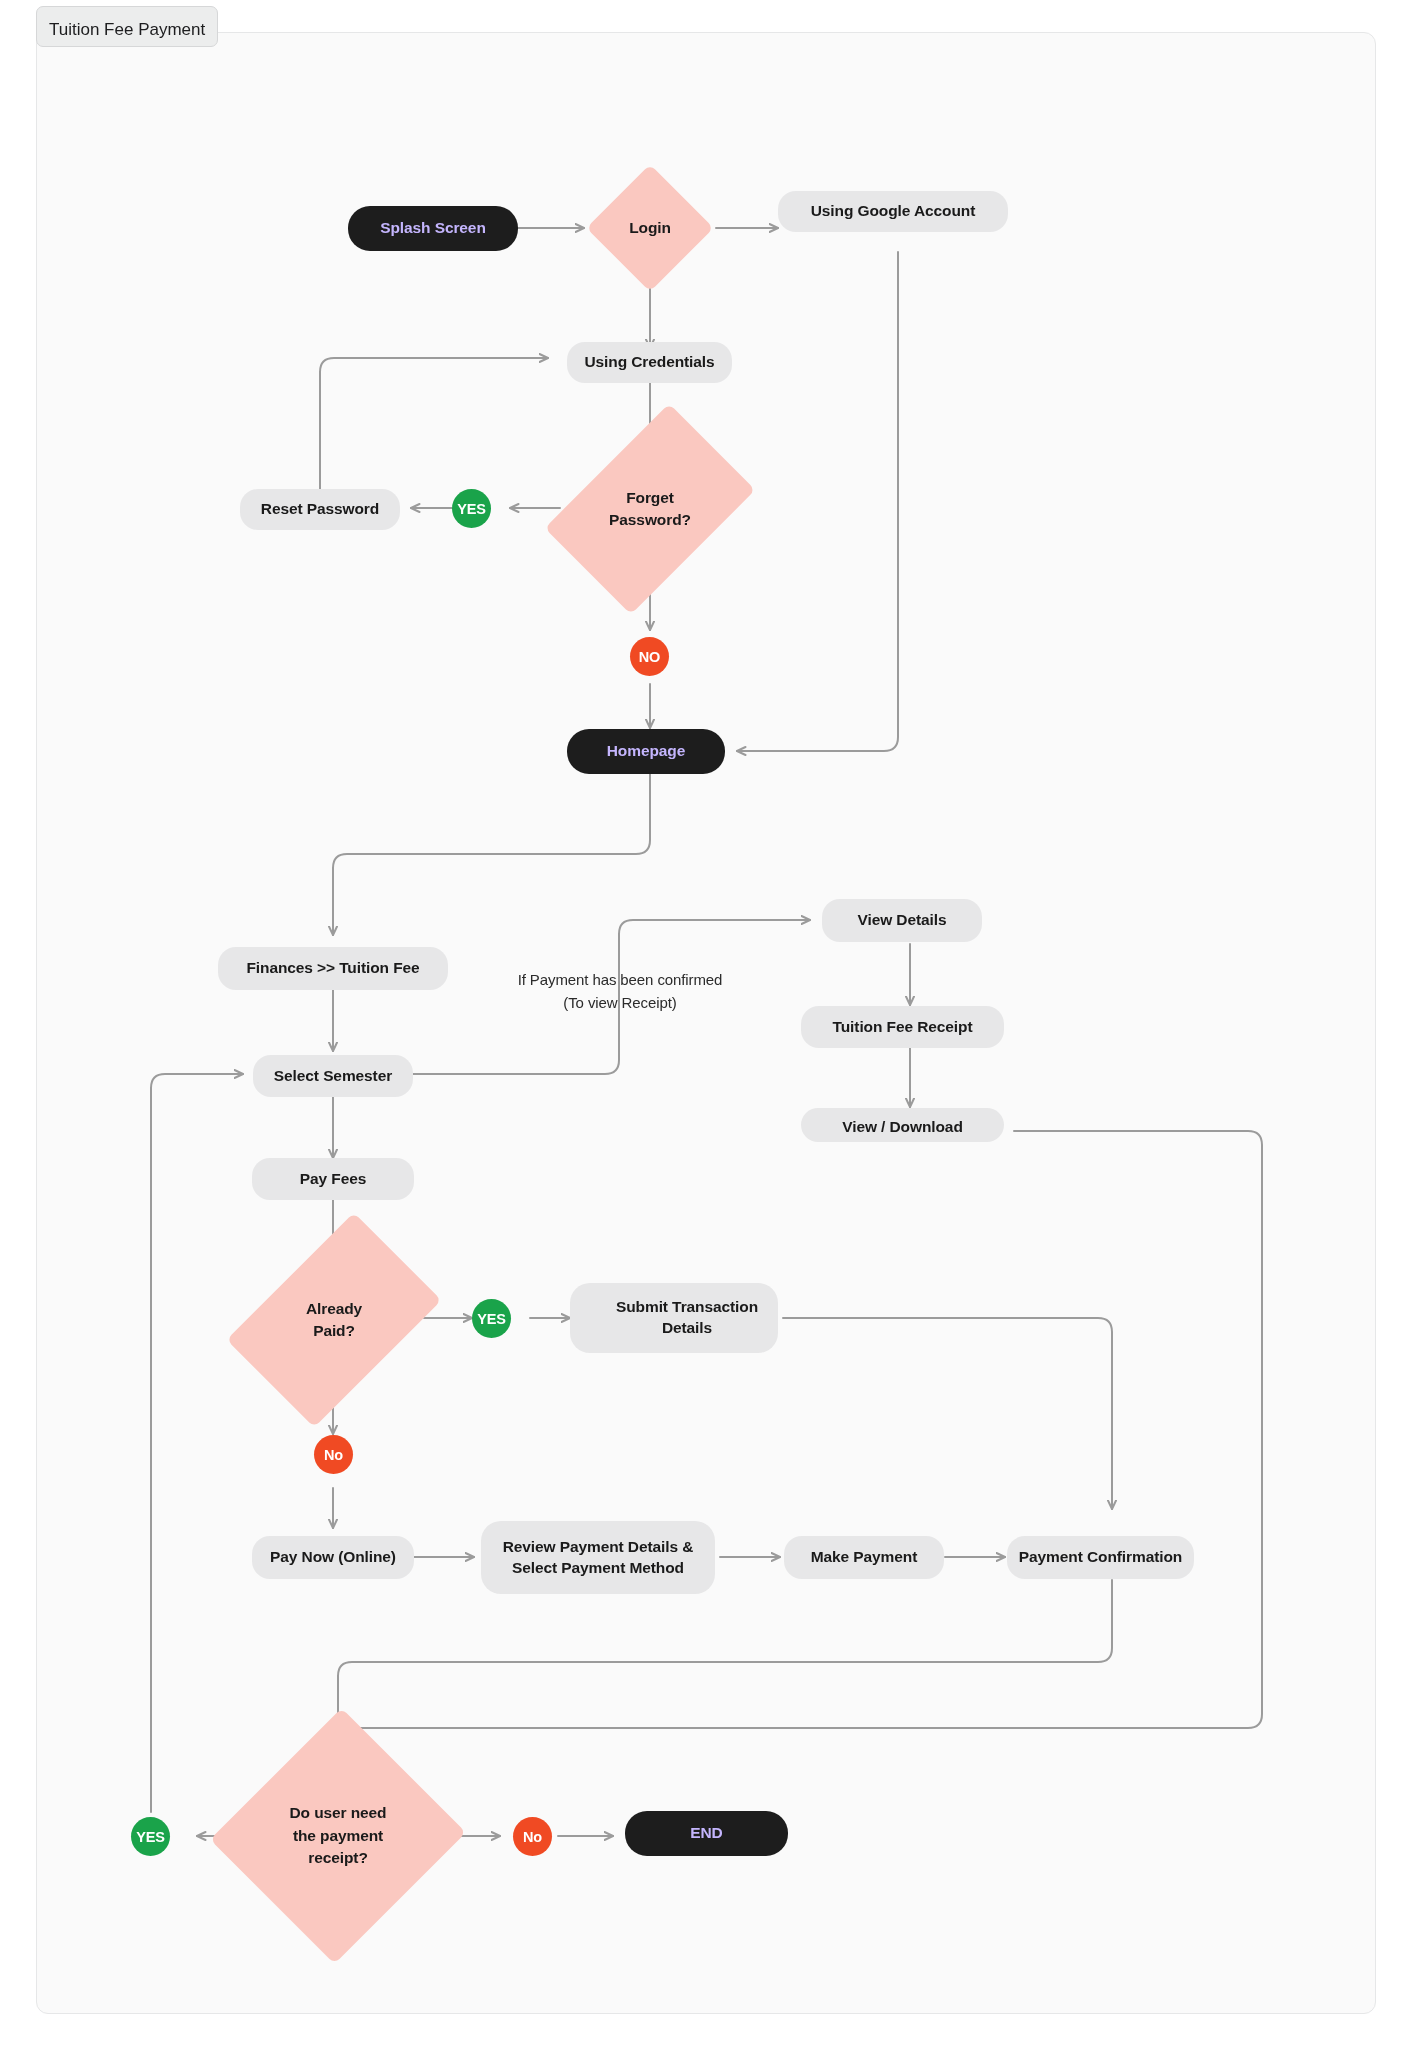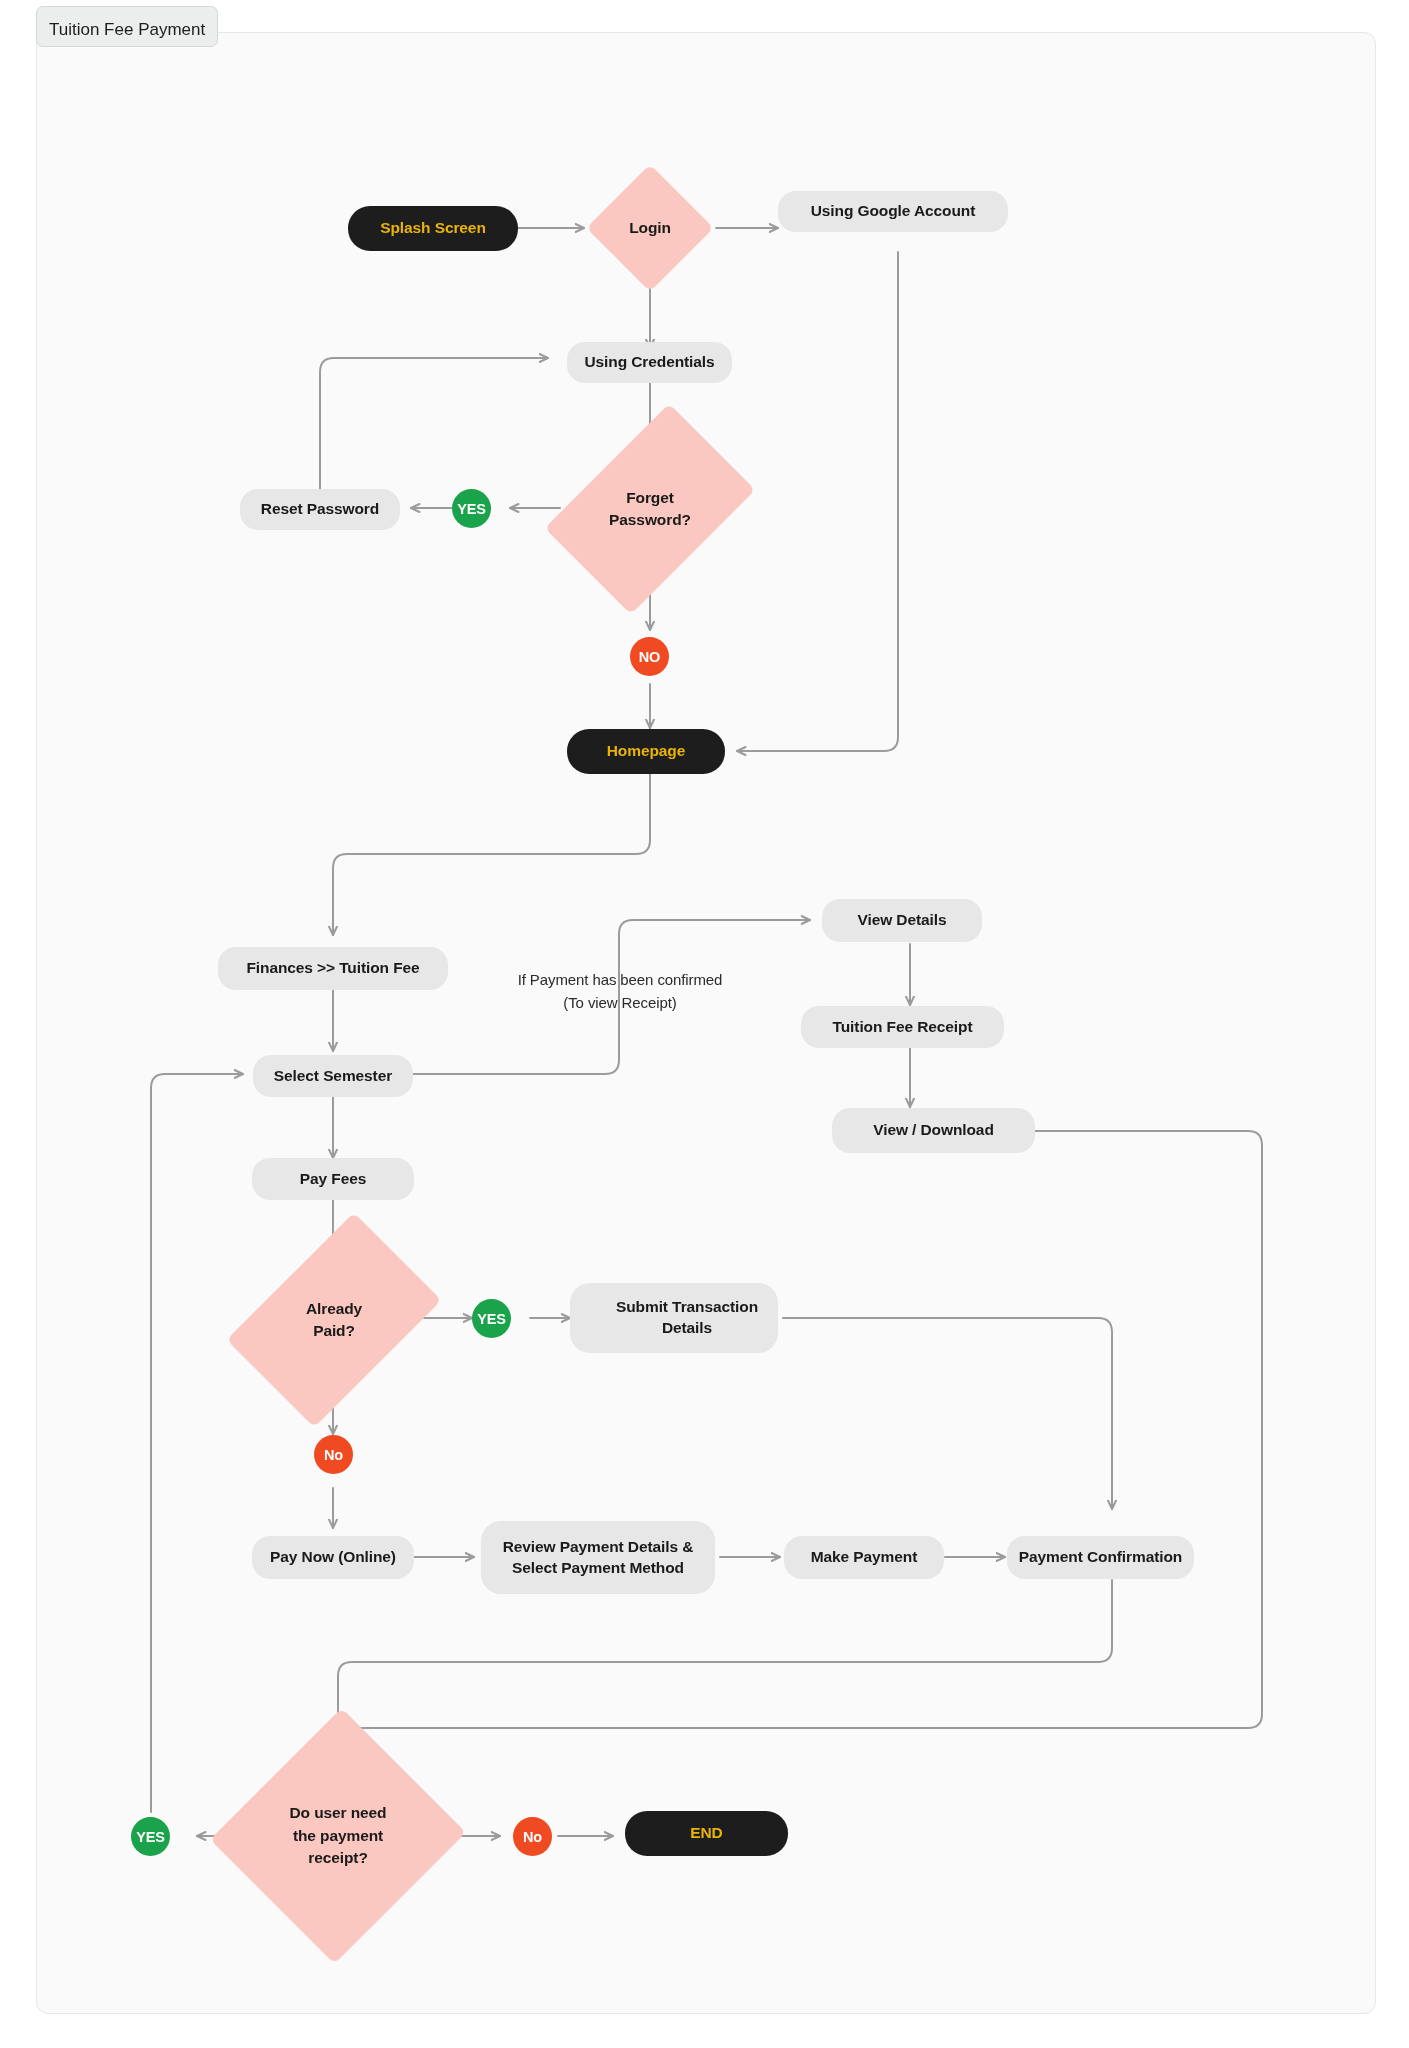--- a/index.html
+++ b/index.html
@@ -67,21 +67,21 @@
     color: #1a1a1a;
     font-size: 15.5px;
     font-weight: bold;
     letter-spacing: -0.1px;
     padding: 4px 10px;
     line-height: 1.35;
   }
   .pill.soft { border-radius: 20px; }
   .dark {
     background: #1d1d1d;
-    color: #eab308;
+    color: #c4b5fd;
     border-radius: 22px;
     font-size: 15.5px;
     font-weight: bold;
     letter-spacing: -0.1px;
     line-height: 1.35;
   }
   .diamond-wrap { background: transparent; }
   .diamond-shape {
     position: absolute;
     left: 0; top: 0;
@@ -247,21 +247,21 @@
   </div>
 
   <div class="node pill" style="left:822px; top:899px; width:160px; height:43px;">
     <span>View Details</span>
   </div>
 
   <div class="node pill" style="left:801px; top:1006px; width:203px; height:42px;">
     <span>Tuition Fee Receipt</span>
   </div>
 
-  <div class="node pill" style="left:832px; top:1108px; width:203px; height:45px;">
+  <div class="node pill" style="left:801px; top:1108px; width:203px; height:34px;align-items:flex-end;">
     <span>View / Download</span>
   </div>
 
   <div class="node pill" style="left:252px; top:1158px; width:162px; height:42px;">
     <span>Pay Fees</span>
   </div>
 
   <div class="node diamond-wrap" style="left:244px; top:1258px; width:180px; height:124px;">
     <div class="diamond-shape" style="left:28px; top:-28px; width:124px; height:180px;"></div>
     <span class="diamond-label" style="width:100px;">Already Paid?</span>

